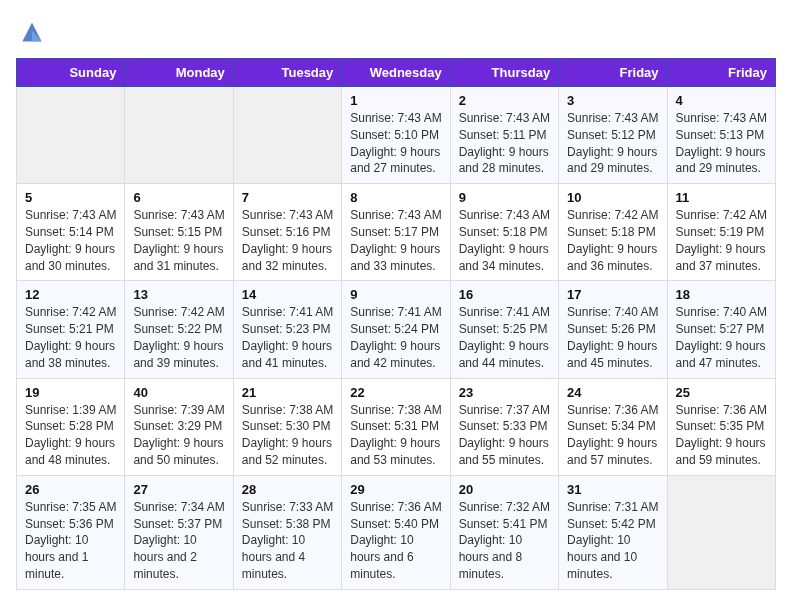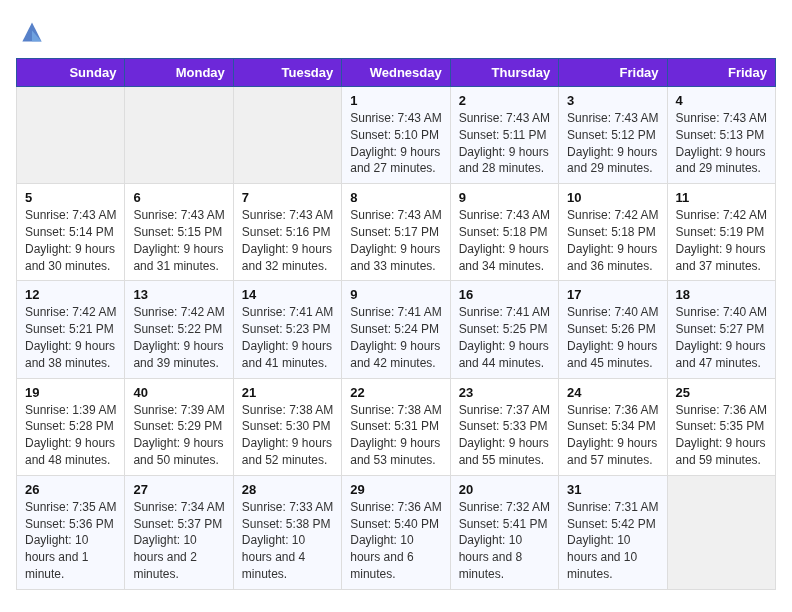--- a/index.html
+++ b/index.html
@@ -245,21 +245,21 @@
       <tr>
         <td>
           <span class="day-num">19</span>
           <div class="day-info">Sunrise: 1:39 AM
 Sunset: 5:28 PM
 Daylight: 9 hours and 48 minutes.</div>
         </td>
         <td>
           <span class="day-num">40</span>
           <div class="day-info">Sunrise: 7:39 AM
-Sunset: 5:29 PM
+Sunset: 3:29 PM
 Daylight: 9 hours and 50 minutes.</div>
         </td>
         <td>
           <span class="day-num">21</span>
           <div class="day-info">Sunrise: 7:38 AM
 Sunset: 5:30 PM
 Daylight: 9 hours and 52 minutes.</div>
         </td>
         <td>
           <span class="day-num">22</span>

